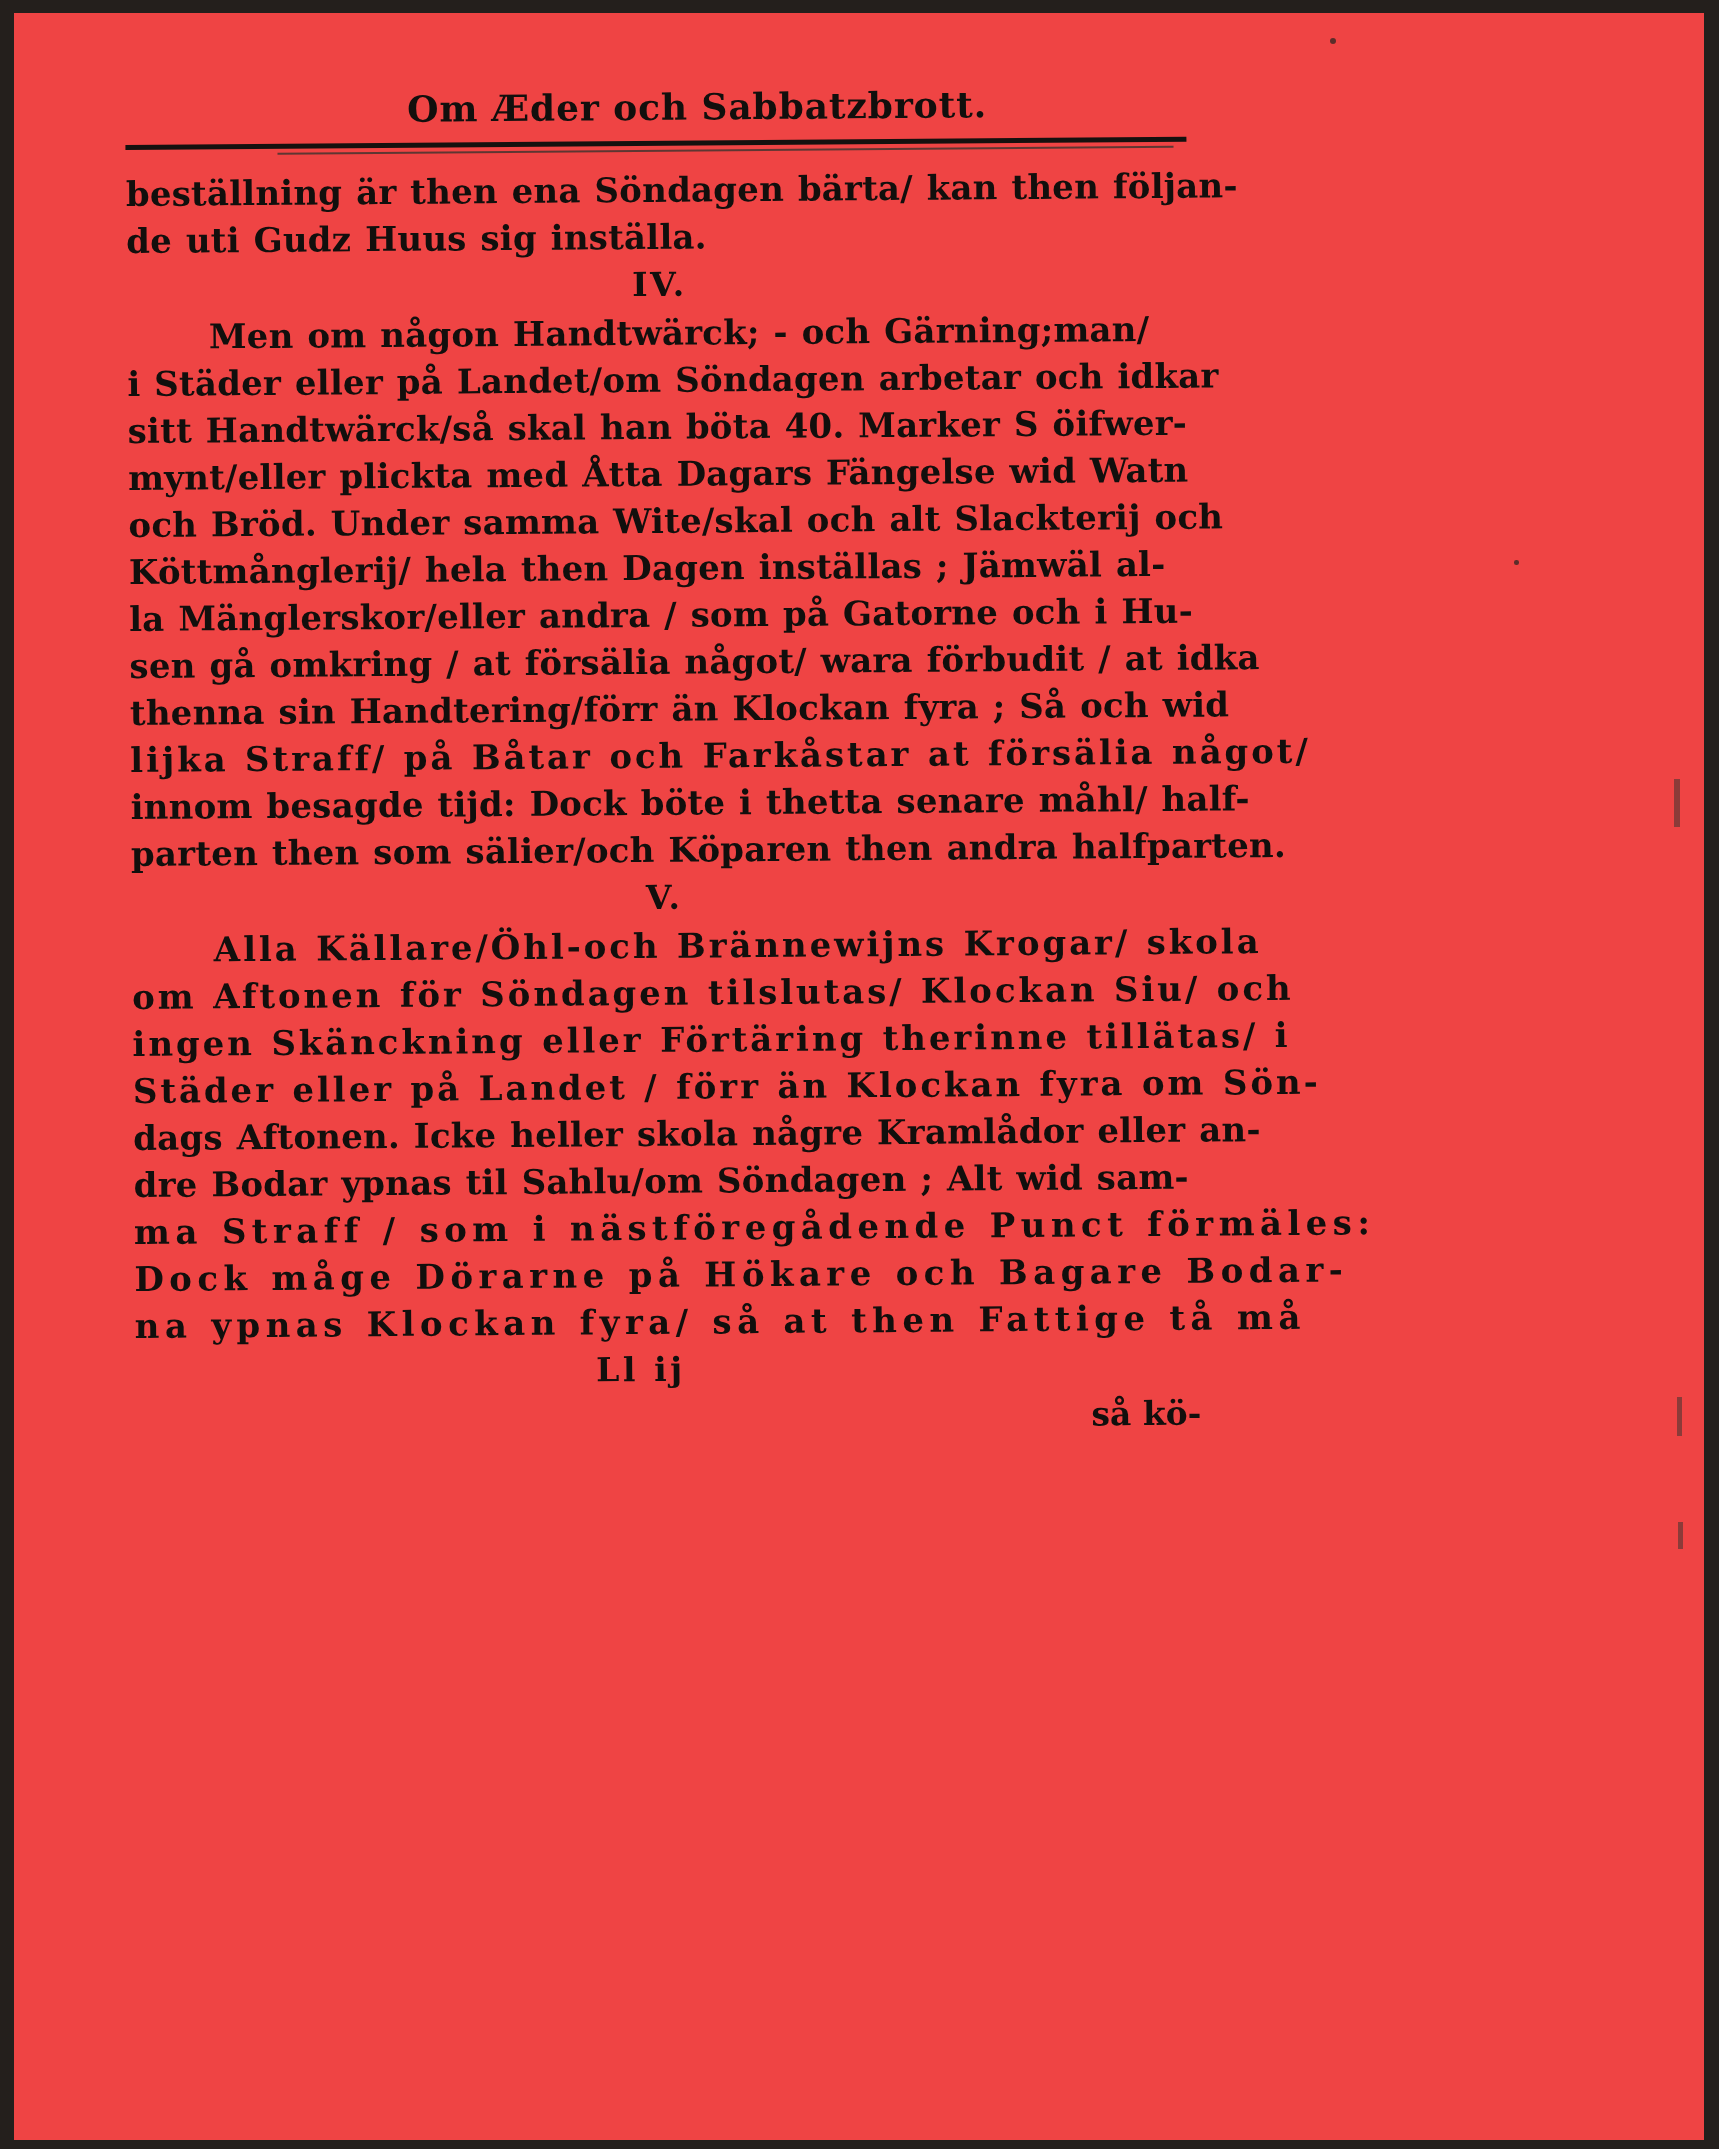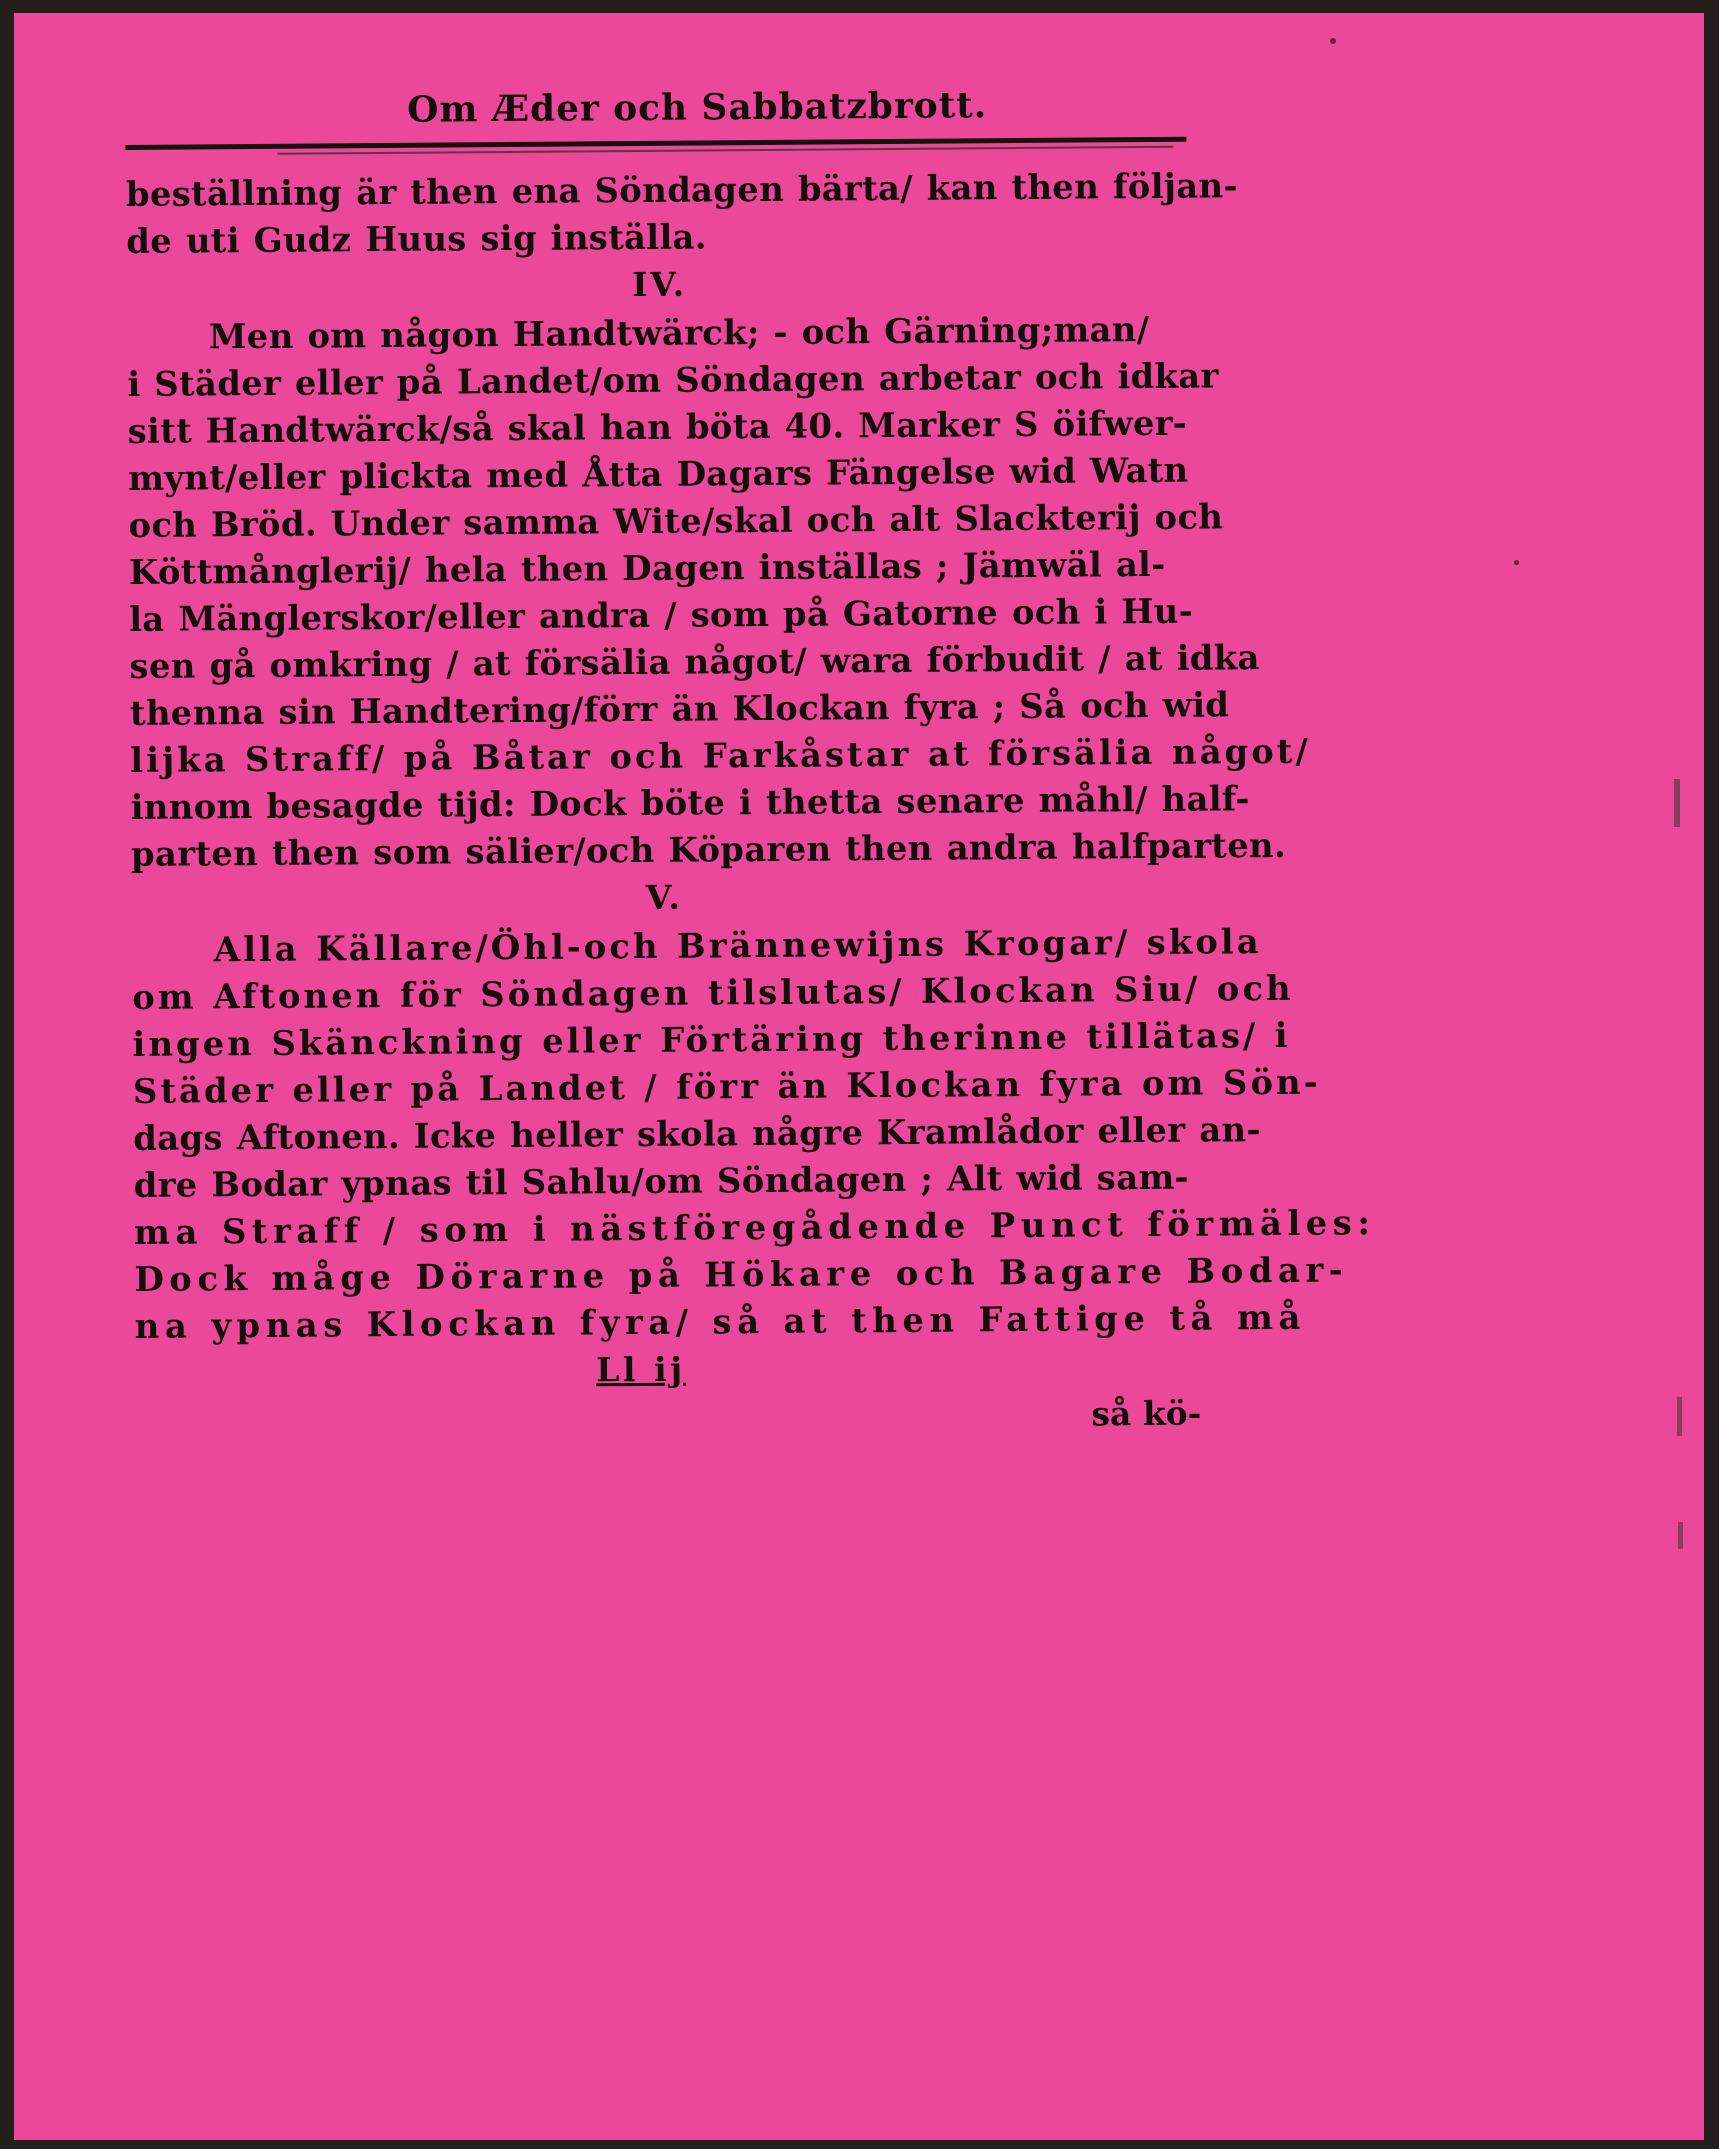--- a/index.html
+++ b/index.html
@@ -15,21 +15,21 @@
     position: relative;
   }
 
   
   #scan-page {
     position: absolute;
     left: 0;
     top: 0;
     width: 1720px;
     height: 2149px;
-    background: #ec4899;
+    background: #ef4444;
   }
 
   
   .scan-edge {
     position: absolute;
     background: #241f1c;
   }
   .edge-top    { left: 0;    top: 0;     width: 1720px; height: 12.5px; }
   .edge-left   { left: 0;    top: 0;     width: 14.3px;   height: 2149px; }
   .edge-right  { right: 0;   top: 0;     width: 16px;   height: 2149px; }
@@ -99,21 +99,21 @@
   .wider { letter-spacing: 5.4px; }
 
   .catchline {
     width: 1066px;
     margin-top: 3.6px;
     position: relative;
     height: 50px;
     font-weight: bold;
     font-size: 33px;
   }
-  .sig { position: absolute; left: 461px; top: 0; letter-spacing: 3.6px; text-decoration: underline; }
+  .sig { position: absolute; left: 461px; top: 0; letter-spacing: 3.6px; }
   .catchword { position: absolute; right: 0; top: 0; margin-top: 48px; }
 
   
   .margin-mark {
     position: absolute;
     background: #3b3431;
     opacity: .55;
   }
 </style>
 </head>

